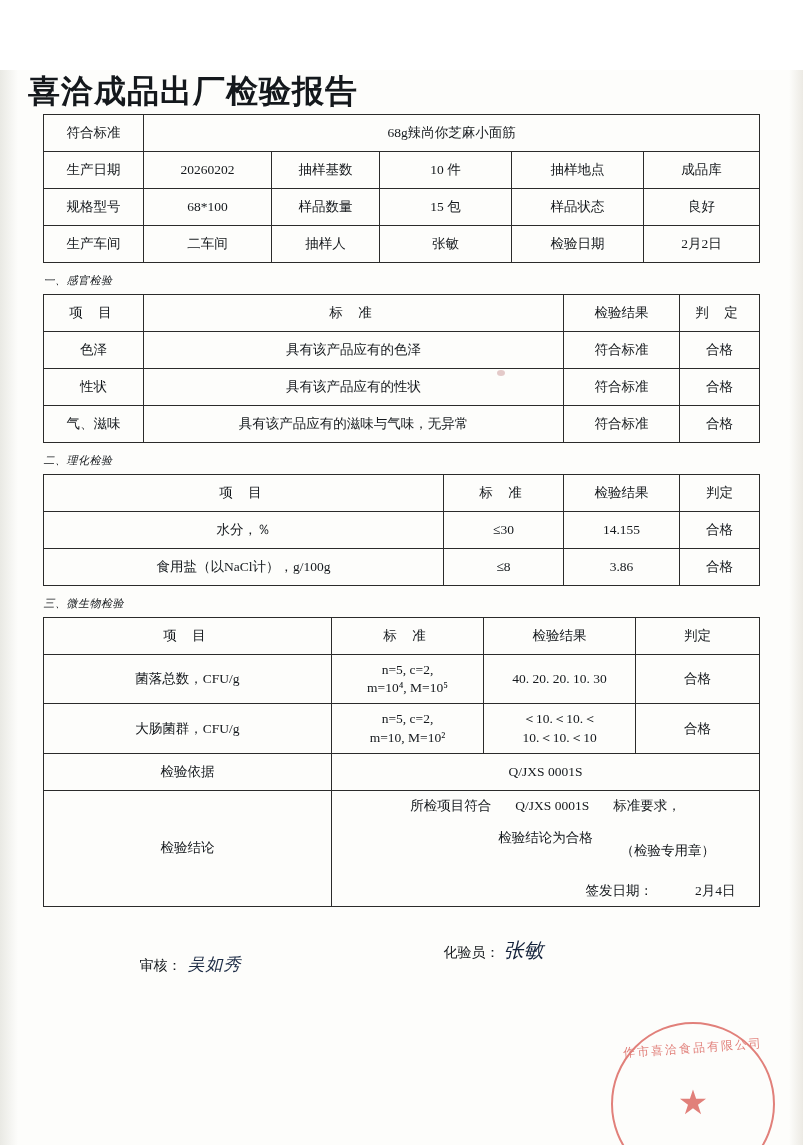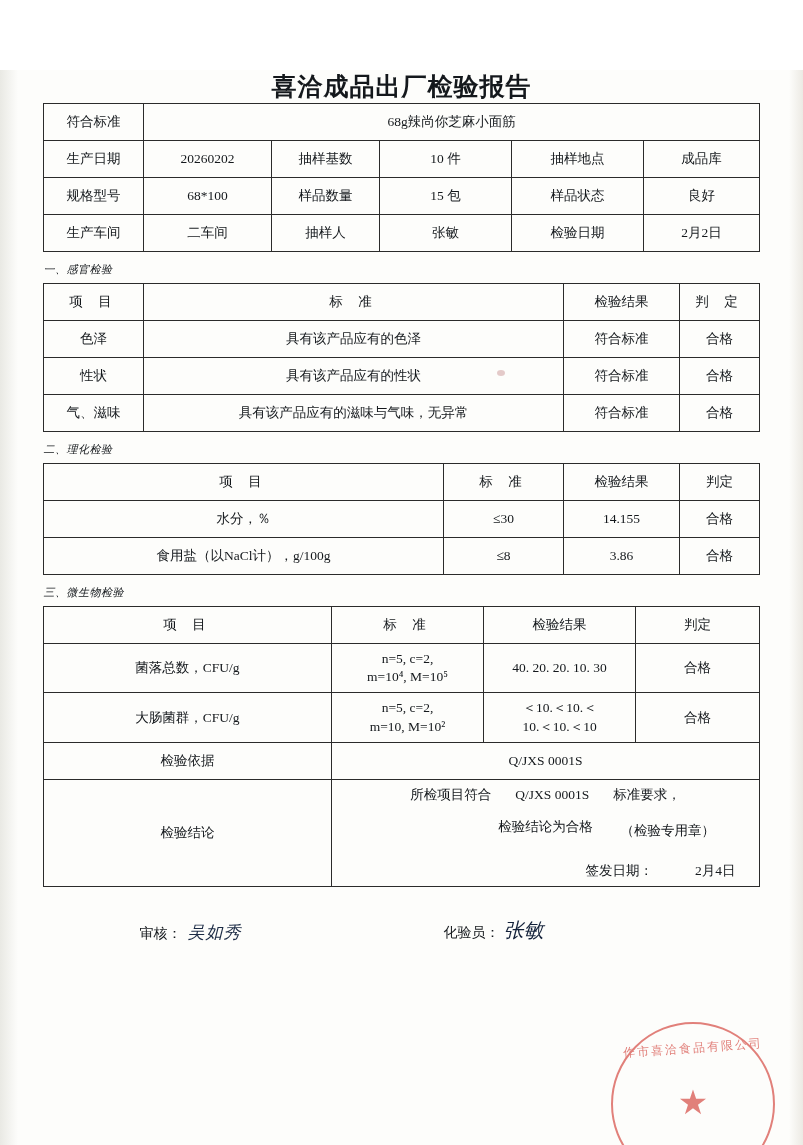--- a/index.html
+++ b/index.html
@@ -35,22 +35,22 @@
   .page::after {
     content: "";
     position: absolute;
     right: 0; top: 0; bottom: 0;
     width: 14px;
     background: linear-gradient(to left, #eceae4, #fdfdfb);
     pointer-events: none;
   }
 
   .doc-title {
-    text-align: center;
-    font-size: 25px;
+    text-align: left;
+    font-size: 32px;
     font-weight: bold;
     letter-spacing: 1px;
     margin-top: 70px;
     font-family: "Liberation Serif", "DejaVu Serif", serif;
   }
 
   .report-no-row {
     margin-top: 26px;
     padding-right: 58px;
     text-align: right;
@@ -100,21 +100,21 @@
 
   .concl-cell {
     text-align: left;
     padding: 10px 12px 12px 12px;
     height: 110px;
     vertical-align: top;
     position: relative;
   }
   .concl-line1 { margin-bottom: 14px; }
   .concl-line1 .gap { display: inline-block; width: 24px; }
-  .concl-line2 { margin-bottom: 16px; }
+  .concl-line2 { margin-bottom: 25px; }
   .concl-stampnote {
     text-align: right;
     padding-right: 38px;
     margin-top: -30px;
   }
   .concl-line4 {
     margin-top: 22px;
     padding-left: 230px;
   }
   .concl-line4 .gap2 { display: inline-block; width: 42px; }
@@ -156,21 +156,21 @@
   .sign-row {
     width: 716px;
     margin: 22px auto 0 auto;
     position: relative;
     height: 56px;
     font-size: 14px;
   }
   .sign-left {
     position: absolute;
     left: 96px;
-    top: 12px;
+    top: 24px;
   }
   .sign-right {
     position: absolute;
     left: 400px;
     top: 8px;
   }
   .handwrite {
     font-family: "DejaVu Serif", serif;
     font-style: italic;
     font-size: 17px;

